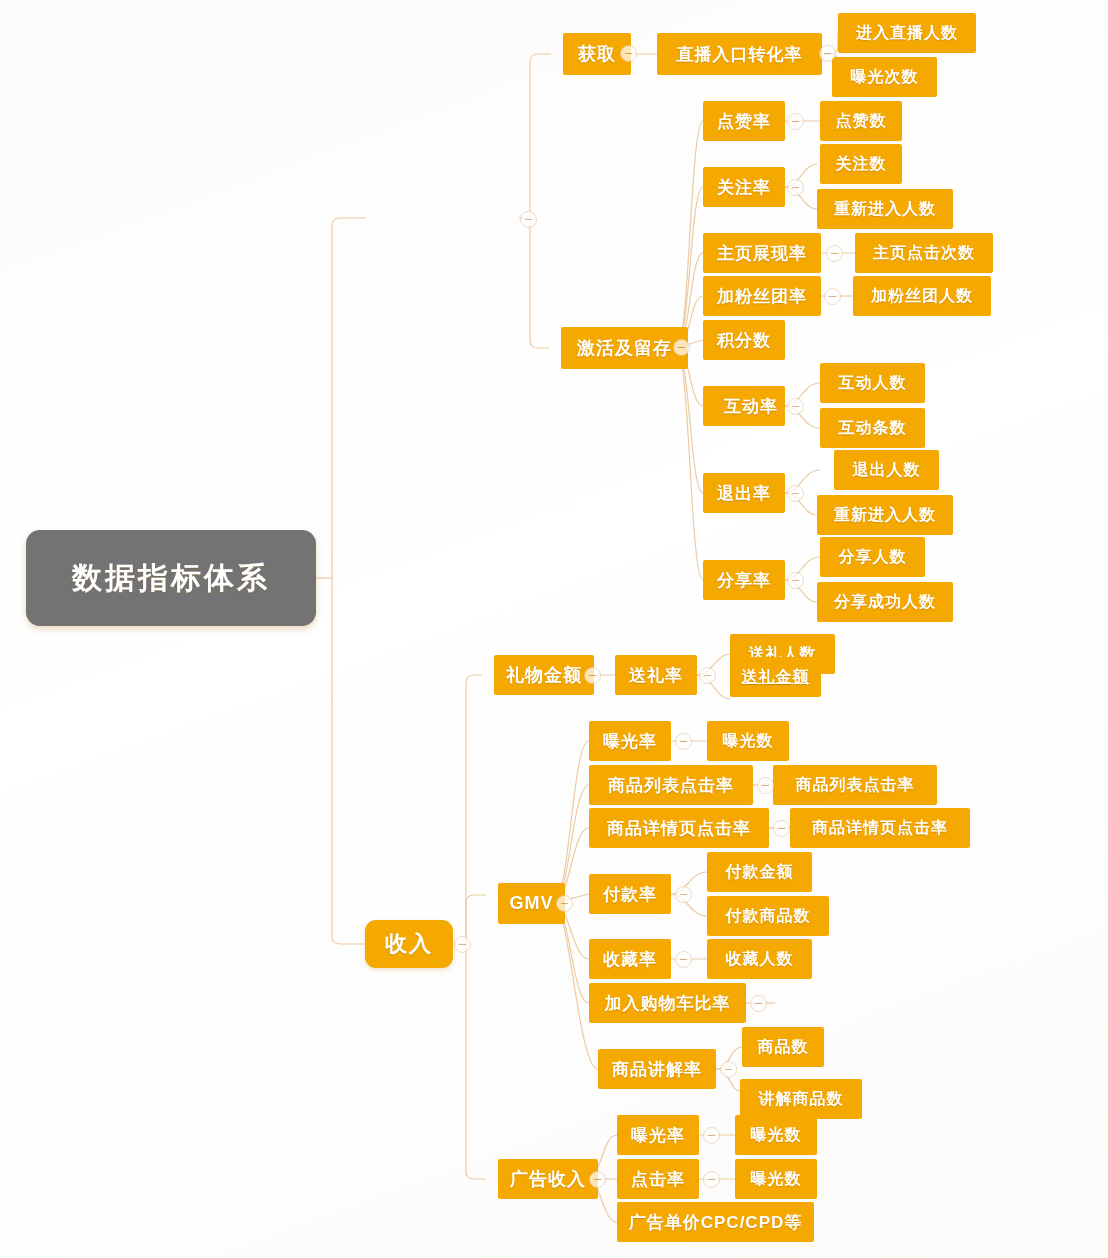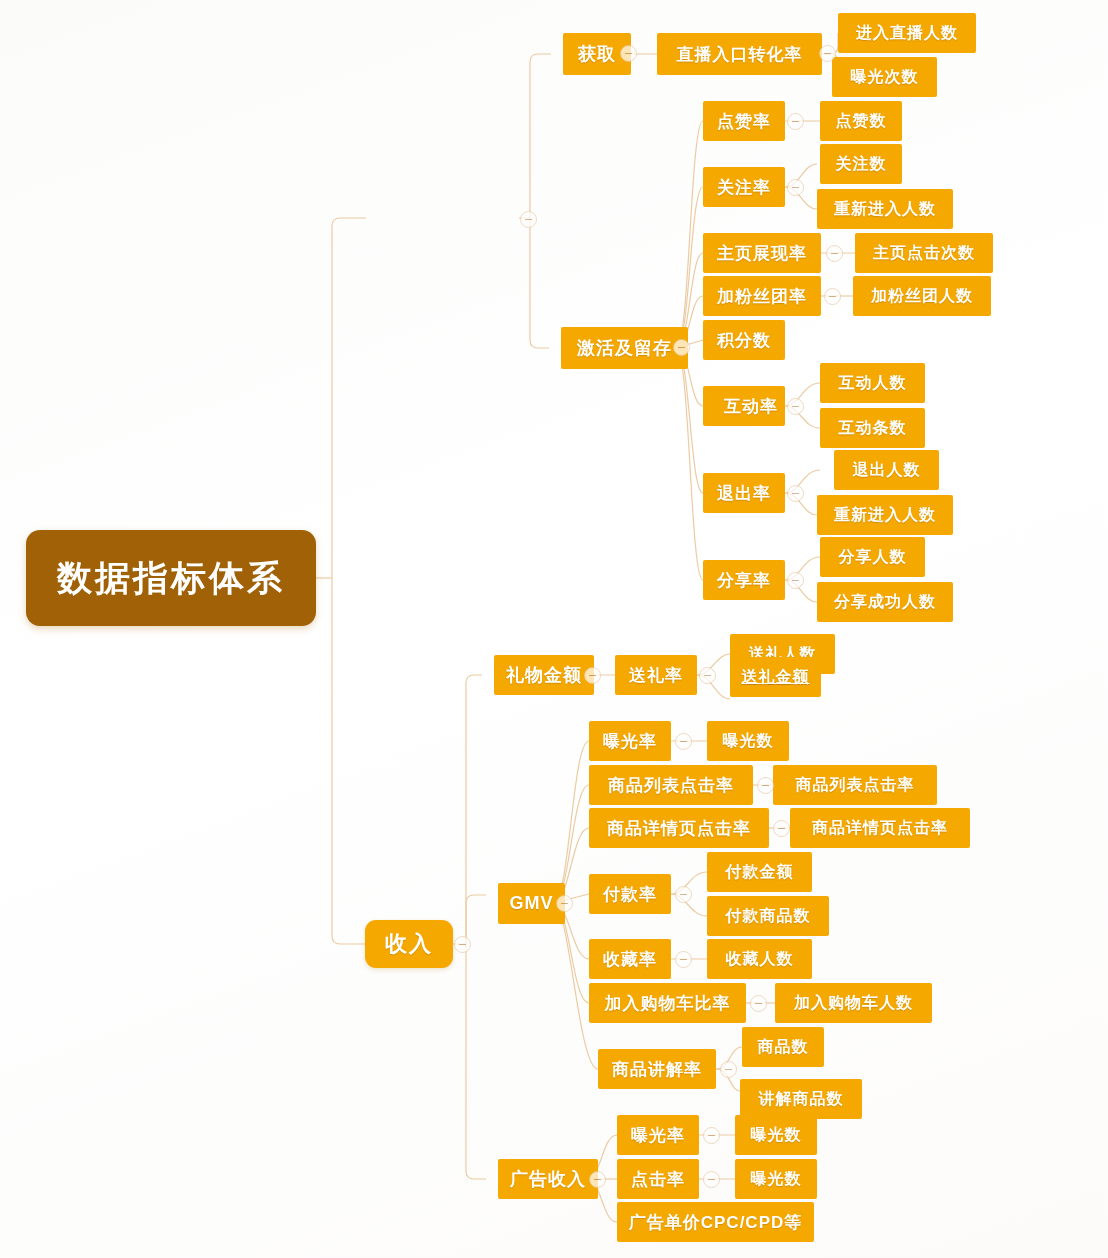--- a/index.html
+++ b/index.html
@@ -35,23 +35,23 @@
     align-items: center;
     justify-content: center;
     color: #ffffff;
     font-weight: bold;
     letter-spacing: 0.5px;
     white-space: nowrap;
     text-shadow: 0 1px 1px rgba(150,95,0,0.35);
     filter: blur(0.35px);
   }
   .node.root {
-    background: #a16207;
+    background: #737373;
     border-radius: 14px;
-    font-size: 35px;
+    font-size: 30px;
     letter-spacing: 3px;
     box-shadow: 0 3px 7px rgba(180,120,20,0.28);
   }
   .node.lvl1 {
     background: #F5A800;
     border-radius: 11px;
     font-size: 22px;
     letter-spacing: 2px;
     box-shadow: 0 2px 5px rgba(180,130,20,0.22);
   }
@@ -218,21 +218,20 @@
   <div class="node lvl3" style="left: 589px; top: 765px; width: 164px; height: 40px;">商品列表点击率</div>
   <div class="node lvl4" style="left: 773px; top: 765px; width: 164px; height: 40px;">商品列表点击率</div>
   <div class="node lvl3" style="left: 589px; top: 808px; width: 180px; height: 40px;">商品详情页点击率</div>
   <div class="node lvl4" style="left: 790px; top: 808px; width: 180px; height: 40px;">商品详情页点击率</div>
   <div class="node lvl3" style="left: 589px; top: 874px; width: 82px; height: 40px;">付款率</div>
   <div class="node lvl4" style="left: 707px; top: 852px; width: 105px; height: 40px;">付款金额</div>
   <div class="node lvl4" style="left: 707px; top: 896px; width: 122px; height: 40px;">付款商品数</div>
   <div class="node lvl3" style="left: 589px; top: 939px; width: 82px; height: 40px;">收藏率</div>
   <div class="node lvl4" style="left: 707px; top: 939px; width: 105px; height: 40px;">收藏人数</div>
   <div class="node lvl3" style="left: 589px; top: 983px; width: 157px; height: 40px;">加入购物车比率</div>
-  <div class="node lvl4" style="left: 775px; top: 983px; width: 157px; height: 40px;">加入购物车人数</div>
   <div class="node lvl3" style="left: 598px; top: 1049px; width: 118px; height: 40px;">商品讲解率</div>
   <div class="node lvl4" style="left: 742px; top: 1027px; width: 82px; height: 40px;">商品数</div>
   <div class="node lvl4" style="left: 740px; top: 1071px; width: 122px; height: 40px; margin-top: 8px;">讲解商品数</div>
 
   <div class="node lvl2" style="left: 486px; top: 1159px; width: 100px; height: 40px;">广告收入</div>
   <div class="node lvl3" style="left: 617px; top: 1115px; width: 82px; height: 40px;">曝光率</div>
   <div class="node lvl4" style="left: 735px; top: 1115px; width: 82px; height: 40px;">曝光数</div>
   <div class="node lvl3" style="left: 617px; top: 1159px; width: 82px; height: 40px;">点击率</div>
   <div class="node lvl4" style="left: 735px; top: 1159px; width: 82px; height: 40px;">曝光数</div>
   <div class="node lvl3" style="left: 617px; top: 1202px; width: 197px; height: 40px;">广告单价CPC/CPD等</div>

